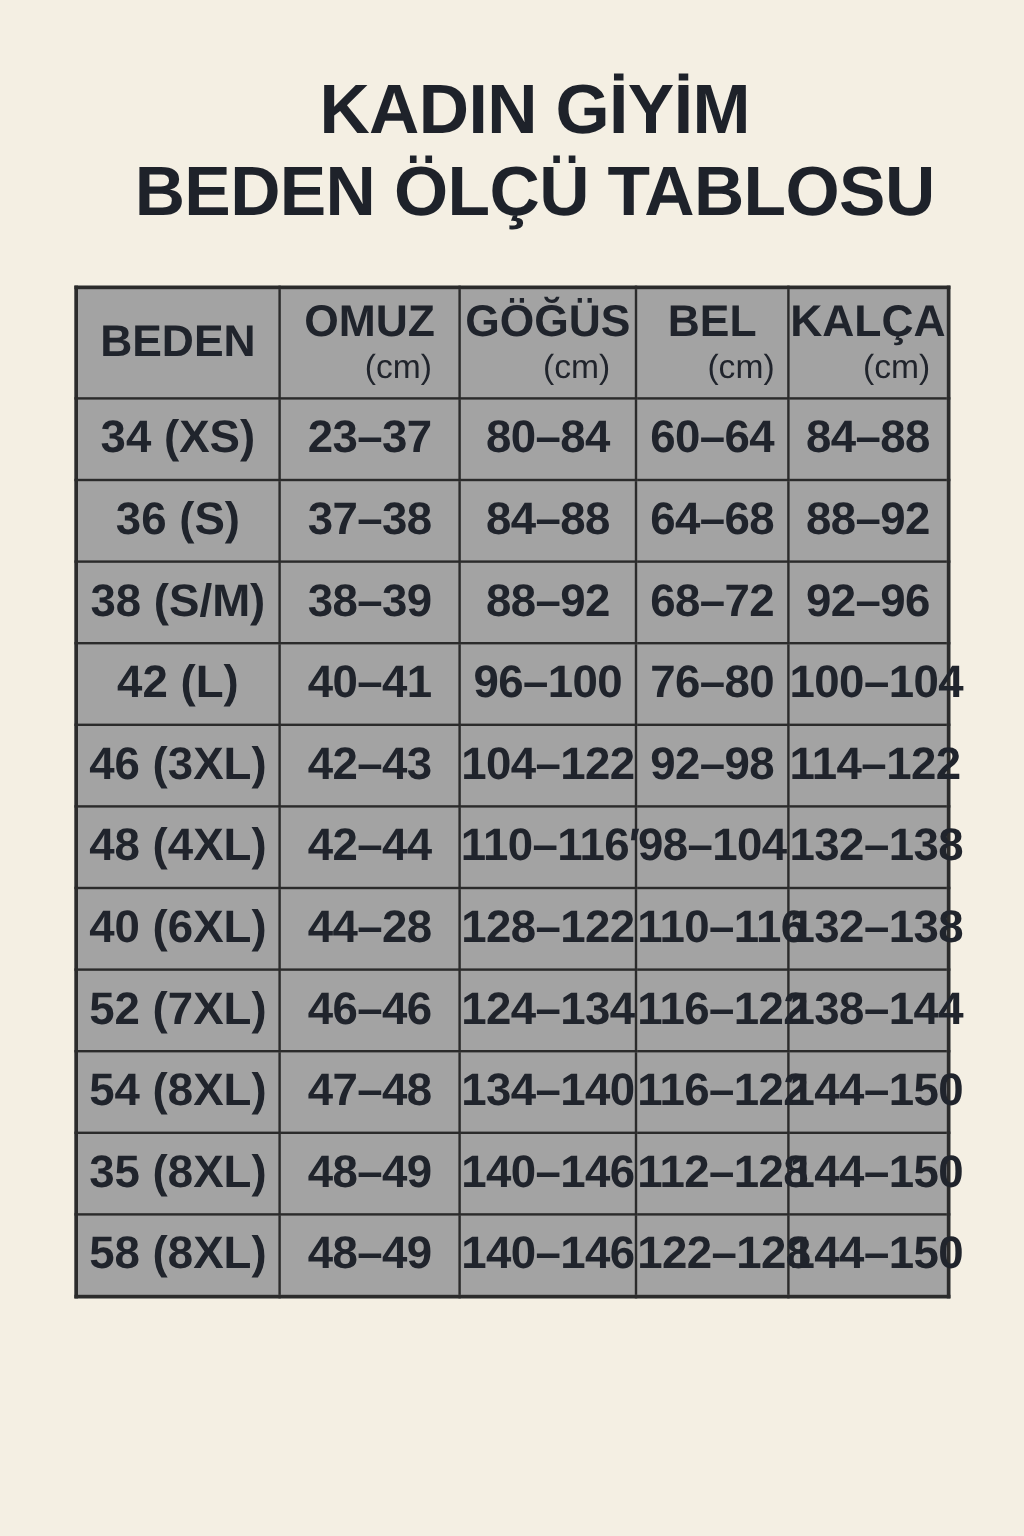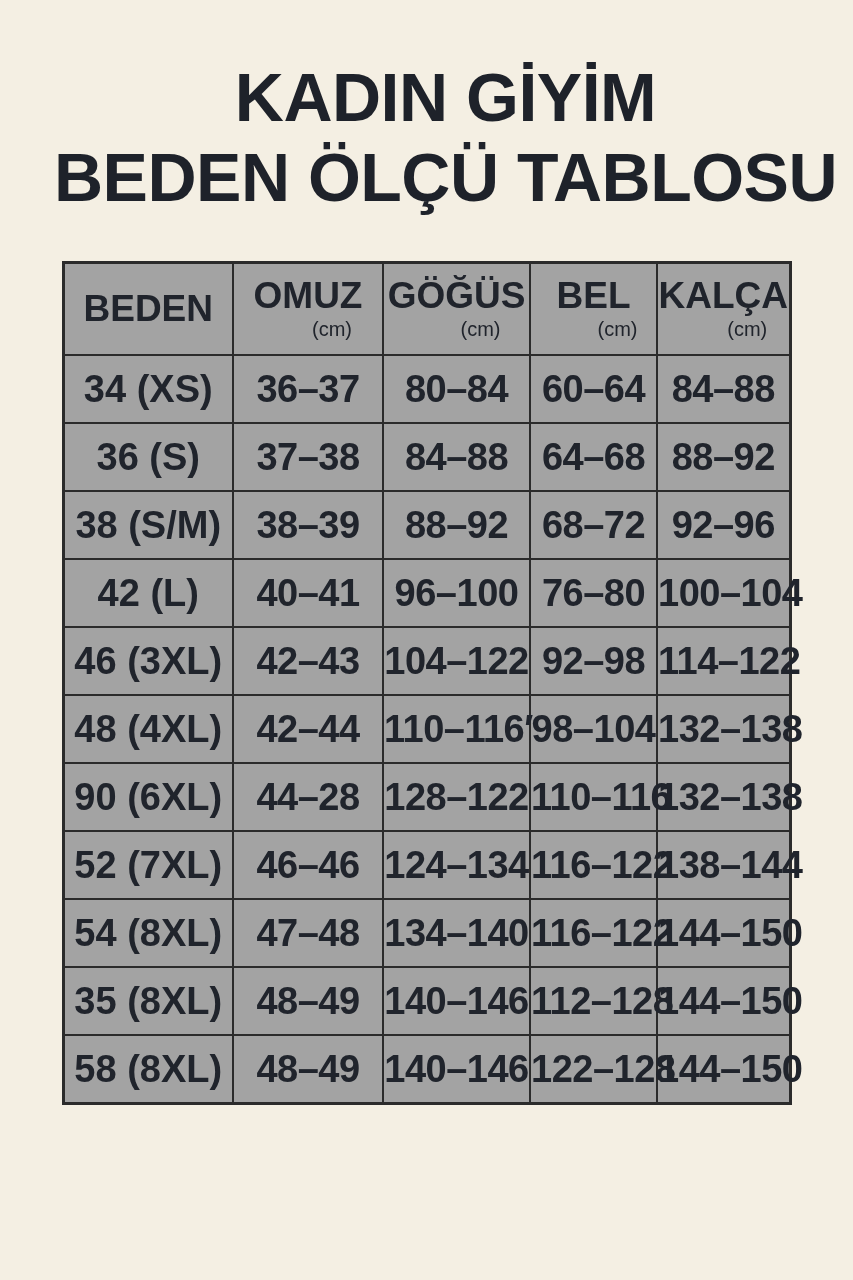--- a/index.html
+++ b/index.html
@@ -15,21 +15,21 @@
     overflow: hidden;
   }
   .poster {
     width: 853px;
     height: 1280px;
     position: relative;
   }
   .title {
     text-align: center;
     padding-top: 58px;
-    font-size: 68px;
+    font-size: 58px;
     line-height: 1.17;
     font-weight: 700;
     letter-spacing: -0.5px;
     color: #1e222a;
     padding-left: 38px;
   }
   table.size-table {
     border-collapse: collapse;
     table-layout: fixed;
     width: 727px;
@@ -53,21 +53,21 @@
   .size-table col.c-bel   { width: 127px; }
   .size-table col.c-kalca { width: 133px; }
 
   .col-label {
     font-size: 37px;
     font-weight: 700;
     line-height: 1.05;
     letter-spacing: 0;
   }
   .col-unit {
-    font-size: 20px;
+    font-size: 28px;
     font-weight: 400;
     line-height: 1.15;
     margin-top: 2px;
     padding-left: 48px;
   }
   .size-table td {
     font-size: 38px;
     font-weight: 700;
     letter-spacing: -0.5px;
     white-space: nowrap;
@@ -114,21 +114,21 @@
           </th>
           <th>
             <div class="col-label">KALÇA</div>
             <div class="col-unit">(cm)</div>
           </th>
         </tr>
     </thead>
     <tbody>
         <tr>
           <td class="size-cell">34 (XS)</td>
-          <td>36–37</td>
+          <td>23–37</td>
           <td>80–84</td>
           <td>60–64</td>
           <td>84–88</td>
         </tr>
         <tr>
           <td class="size-cell">36 (S)</td>
           <td>37–38</td>
           <td>84–88</td>
           <td>64–68</td>
           <td>88–92</td>
@@ -155,21 +155,21 @@
           <td>114–122</td>
         </tr>
         <tr>
           <td class="size-cell">48 (4XL)</td>
           <td>42–44</td>
           <td>110–116′</td>
           <td>98–104</td>
           <td>132–138</td>
         </tr>
         <tr>
-          <td class="size-cell">90 (6XL)</td>
+          <td class="size-cell">40 (6XL)</td>
           <td>44–28</td>
           <td>128–122</td>
           <td>110–116</td>
           <td>132–138</td>
         </tr>
         <tr>
           <td class="size-cell">52 (7XL)</td>
           <td>46–46</td>
           <td>124–134</td>
           <td>116–122</td>

